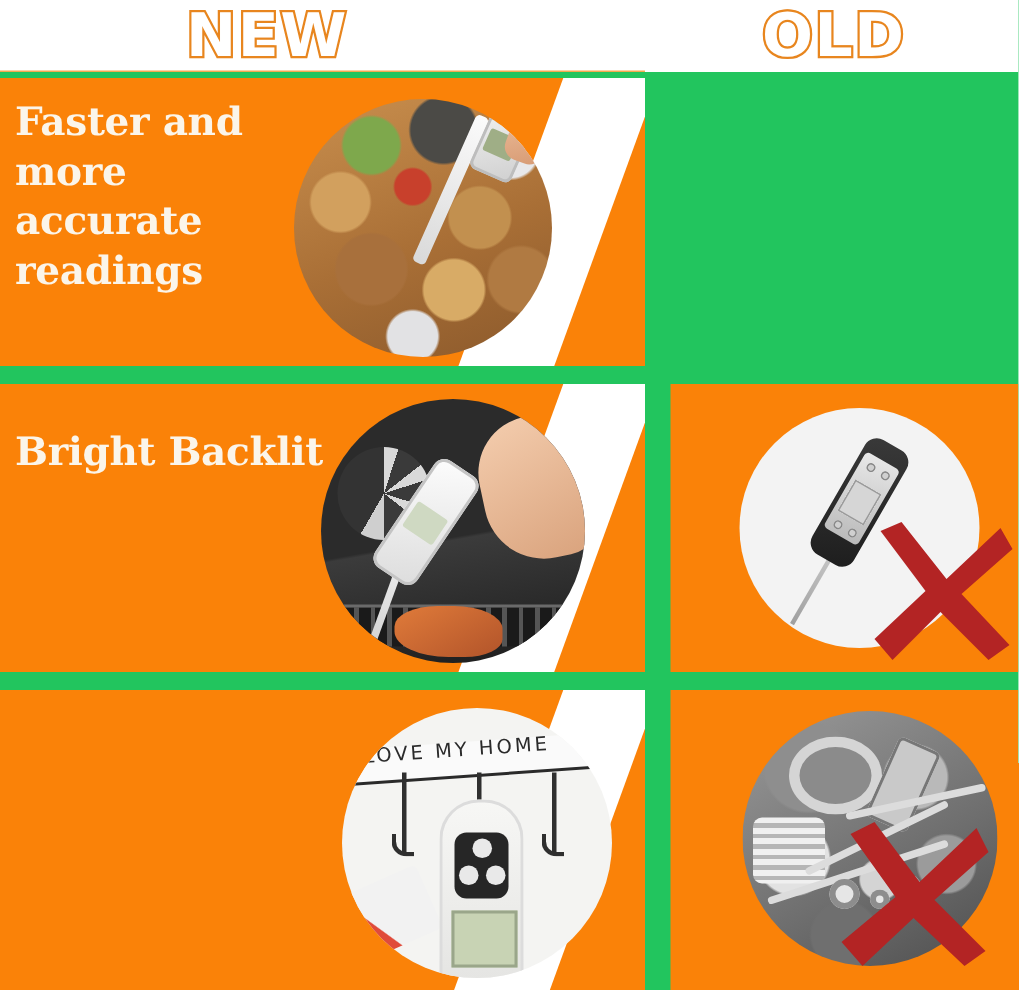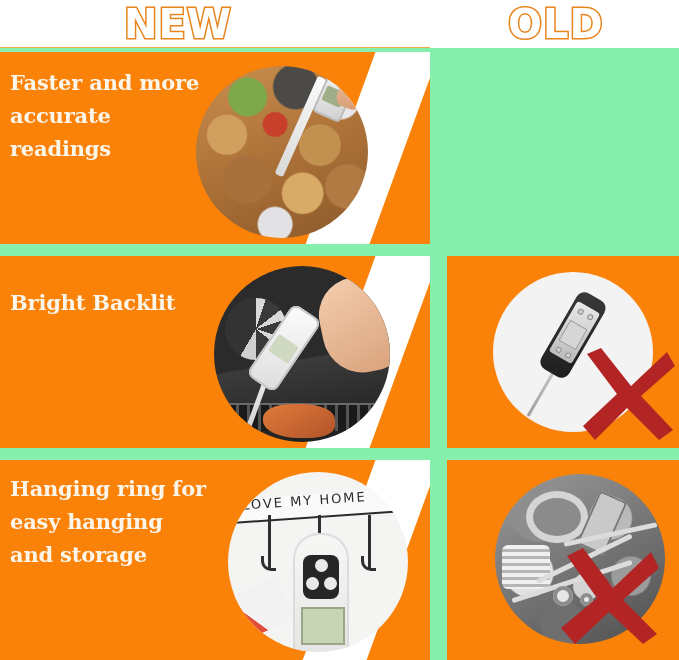--- a/index.html
+++ b/index.html
@@ -7,21 +7,21 @@
     padding: 0;
     background: #ffffff;
   }
   body {
     font-family: "DejaVu Serif", serif;
   }
   #infographic {
     position: relative;
     width: 679px;
     height: 660px;
-    background: #86efac;
+    background: #22c55e;
     overflow: hidden;
   }
 
   
   .header {
     position: absolute;
     left: 0; top: 0;
     width: 679px; height: 48px;
     background: #ffffff;
   }
@@ -80,21 +80,21 @@
     transform-origin: top center;
   }
   .wedge-a { left: 392px; }
 
   
   .panel-text {
     position: absolute;
     color: #fbf5ea;
     font-family: "DejaVu Serif", serif;
     font-weight: 700;
-    font-size: 21px;
+    font-size: 26px;
     line-height: 33px;
     letter-spacing: -0.2px;
     z-index: 4;
     white-space: pre-line;
   }
   .t-r1 { left: 10px; top: 14px;  width: 220px; }
   .t-r2 { left: 10px; top: 30px;  width: 220px; }
   .t-r3 { left: 10px; top: 12px;  width: 220px; }
   .t-right {
     left: 36px; top: 18px; width: 200px;
@@ -391,23 +391,20 @@
       <svg class="xmark x-r2" width="100" height="96" viewBox="0 0 100 96">
         <path d="M10 8 L24 2 L54 40 L90 6 L98 20 L64 50 L96 84 L82 94
                  L50 62 L18 94 L6 80 L40 48 Z" fill="#b32424"></path>
       </svg>
     </div>
   </div>
 
   <div class="row row-3">
 
     <div class="panel panel-left">
-      <div class="panel-text t-r3">Hanging ring for
-easy hanging
-and storage</div>
 
       <div class="circ hooks">
         <div class="hooks-bar"></div>
         <div class="hooks-label">LOVE MY HOME</div>
         <div class="hook hook-1"></div>
         <div class="hook hook-2"></div>
         <div class="hook hook-3"></div>
         <div class="hooks-tool"></div>
         <div class="hooks-device">
           <div class="hooks-btnpad">

